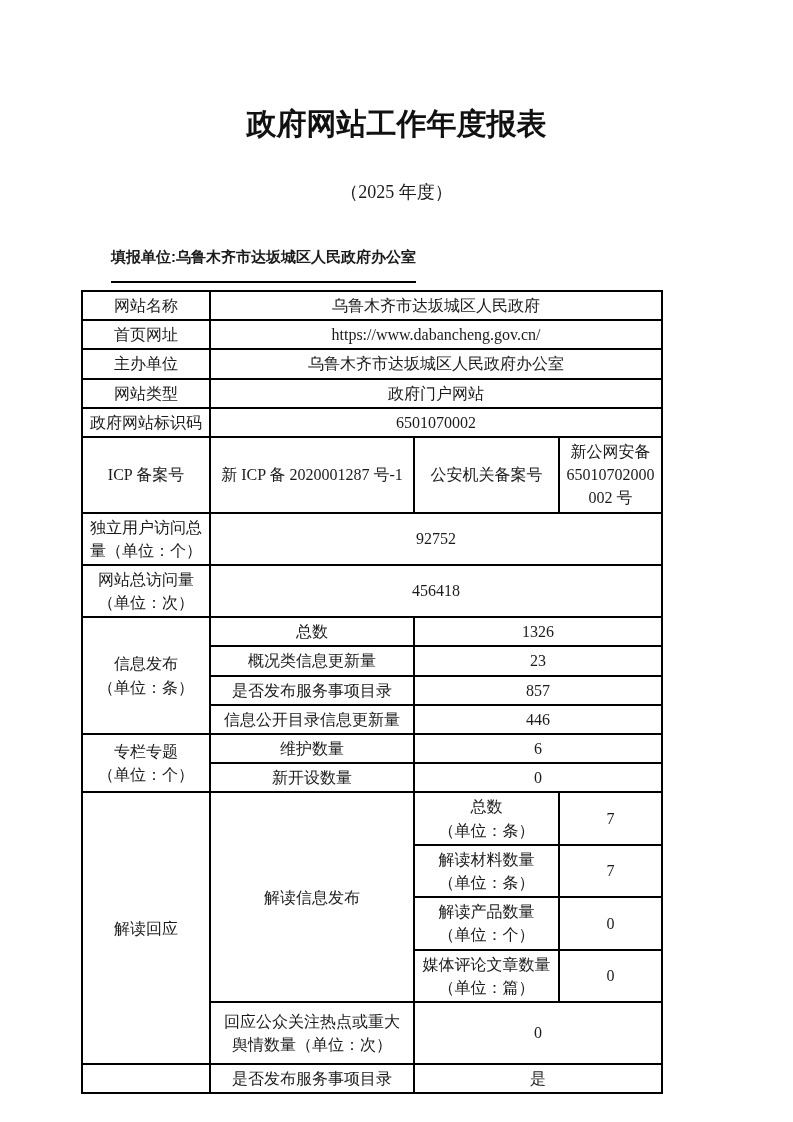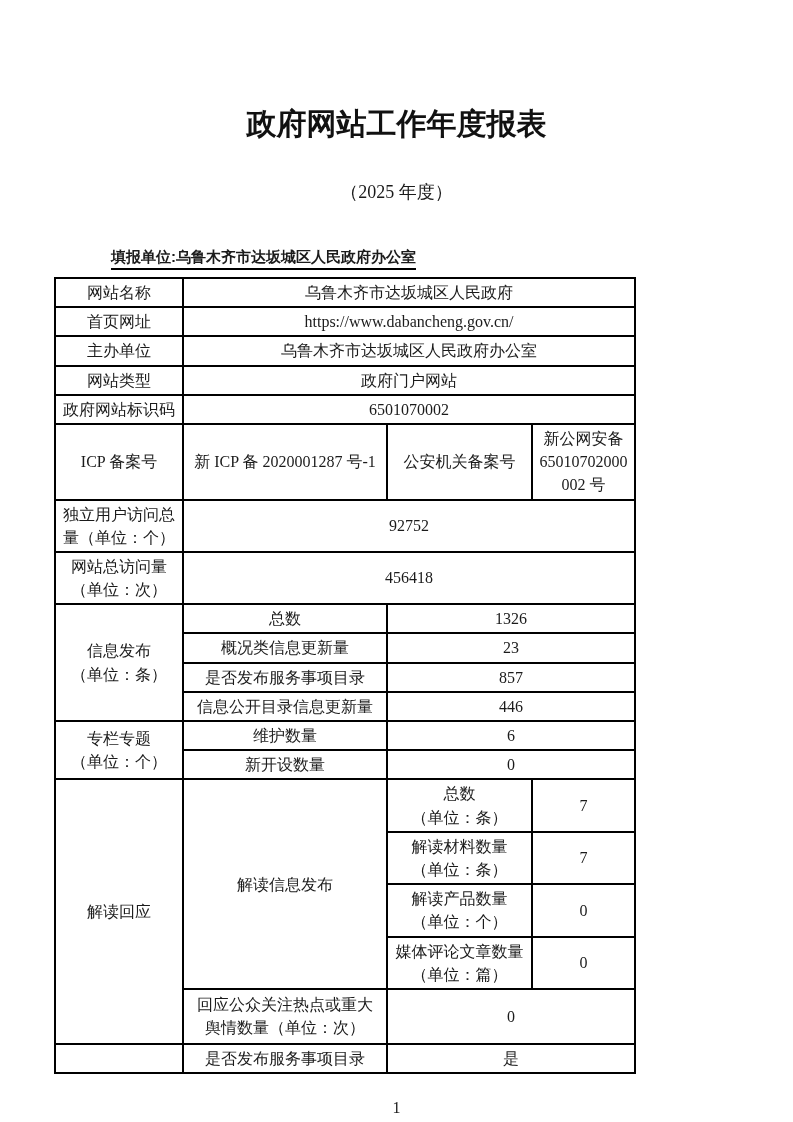--- a/index.html
+++ b/index.html
@@ -13,33 +13,33 @@
     font-family:"Liberation Sans","DejaVu Sans",sans-serif;
     font-weight:700;font-size:30px;line-height:42px;color:#111;
   }
   .doc-subtitle{
     margin-top:34px;text-align:center;font-size:18px;line-height:26px;
   }
   .report-unit-wrap{margin:42px 0 0 111px;line-height:20px;}
   .report-unit{
     font-family:"Liberation Sans","DejaVu Sans",sans-serif;
     font-weight:700;font-size:15px;
-    border-bottom:2px solid #000;padding-bottom:1px;display:inline-block;
+    border-bottom:2px solid #000;padding-bottom:14px;display:inline-block;
   }
   table.report{
     border-collapse:collapse;table-layout:fixed;
-    margin:7px 0 0 54px;width:580px;
+    margin:7px 0 0 81px;width:580px;
   }
   table.report td{
     border:2px solid #000;text-align:center;vertical-align:middle;
     font-size:16px;line-height:1.45;padding:2px 6px;
     overflow:hidden;
   }
   .h28{height:28px}.h29{height:29px}.h47{height:47px}.h48{height:48px}
-  .h49{height:49px}.h62{height:55px}.h68{height:68px}
+  .h49{height:49px}.h62{height:62px}.h68{height:68px}
   td.nowrap{white-space:nowrap;}
   td.breakall{word-break:break-all;overflow-wrap:break-word;padding:2px 4px;}
   td.tightwrap{padding:2px 26px;}
   .page-number{margin-top:24px;text-align:center;font-size:16px;line-height:20px;}
 </style>
 </head>
 <body>
 
 <div class="doc-title">政府网站工作年度报表</div>
 <div class="doc-subtitle">（2025 年度）</div>

